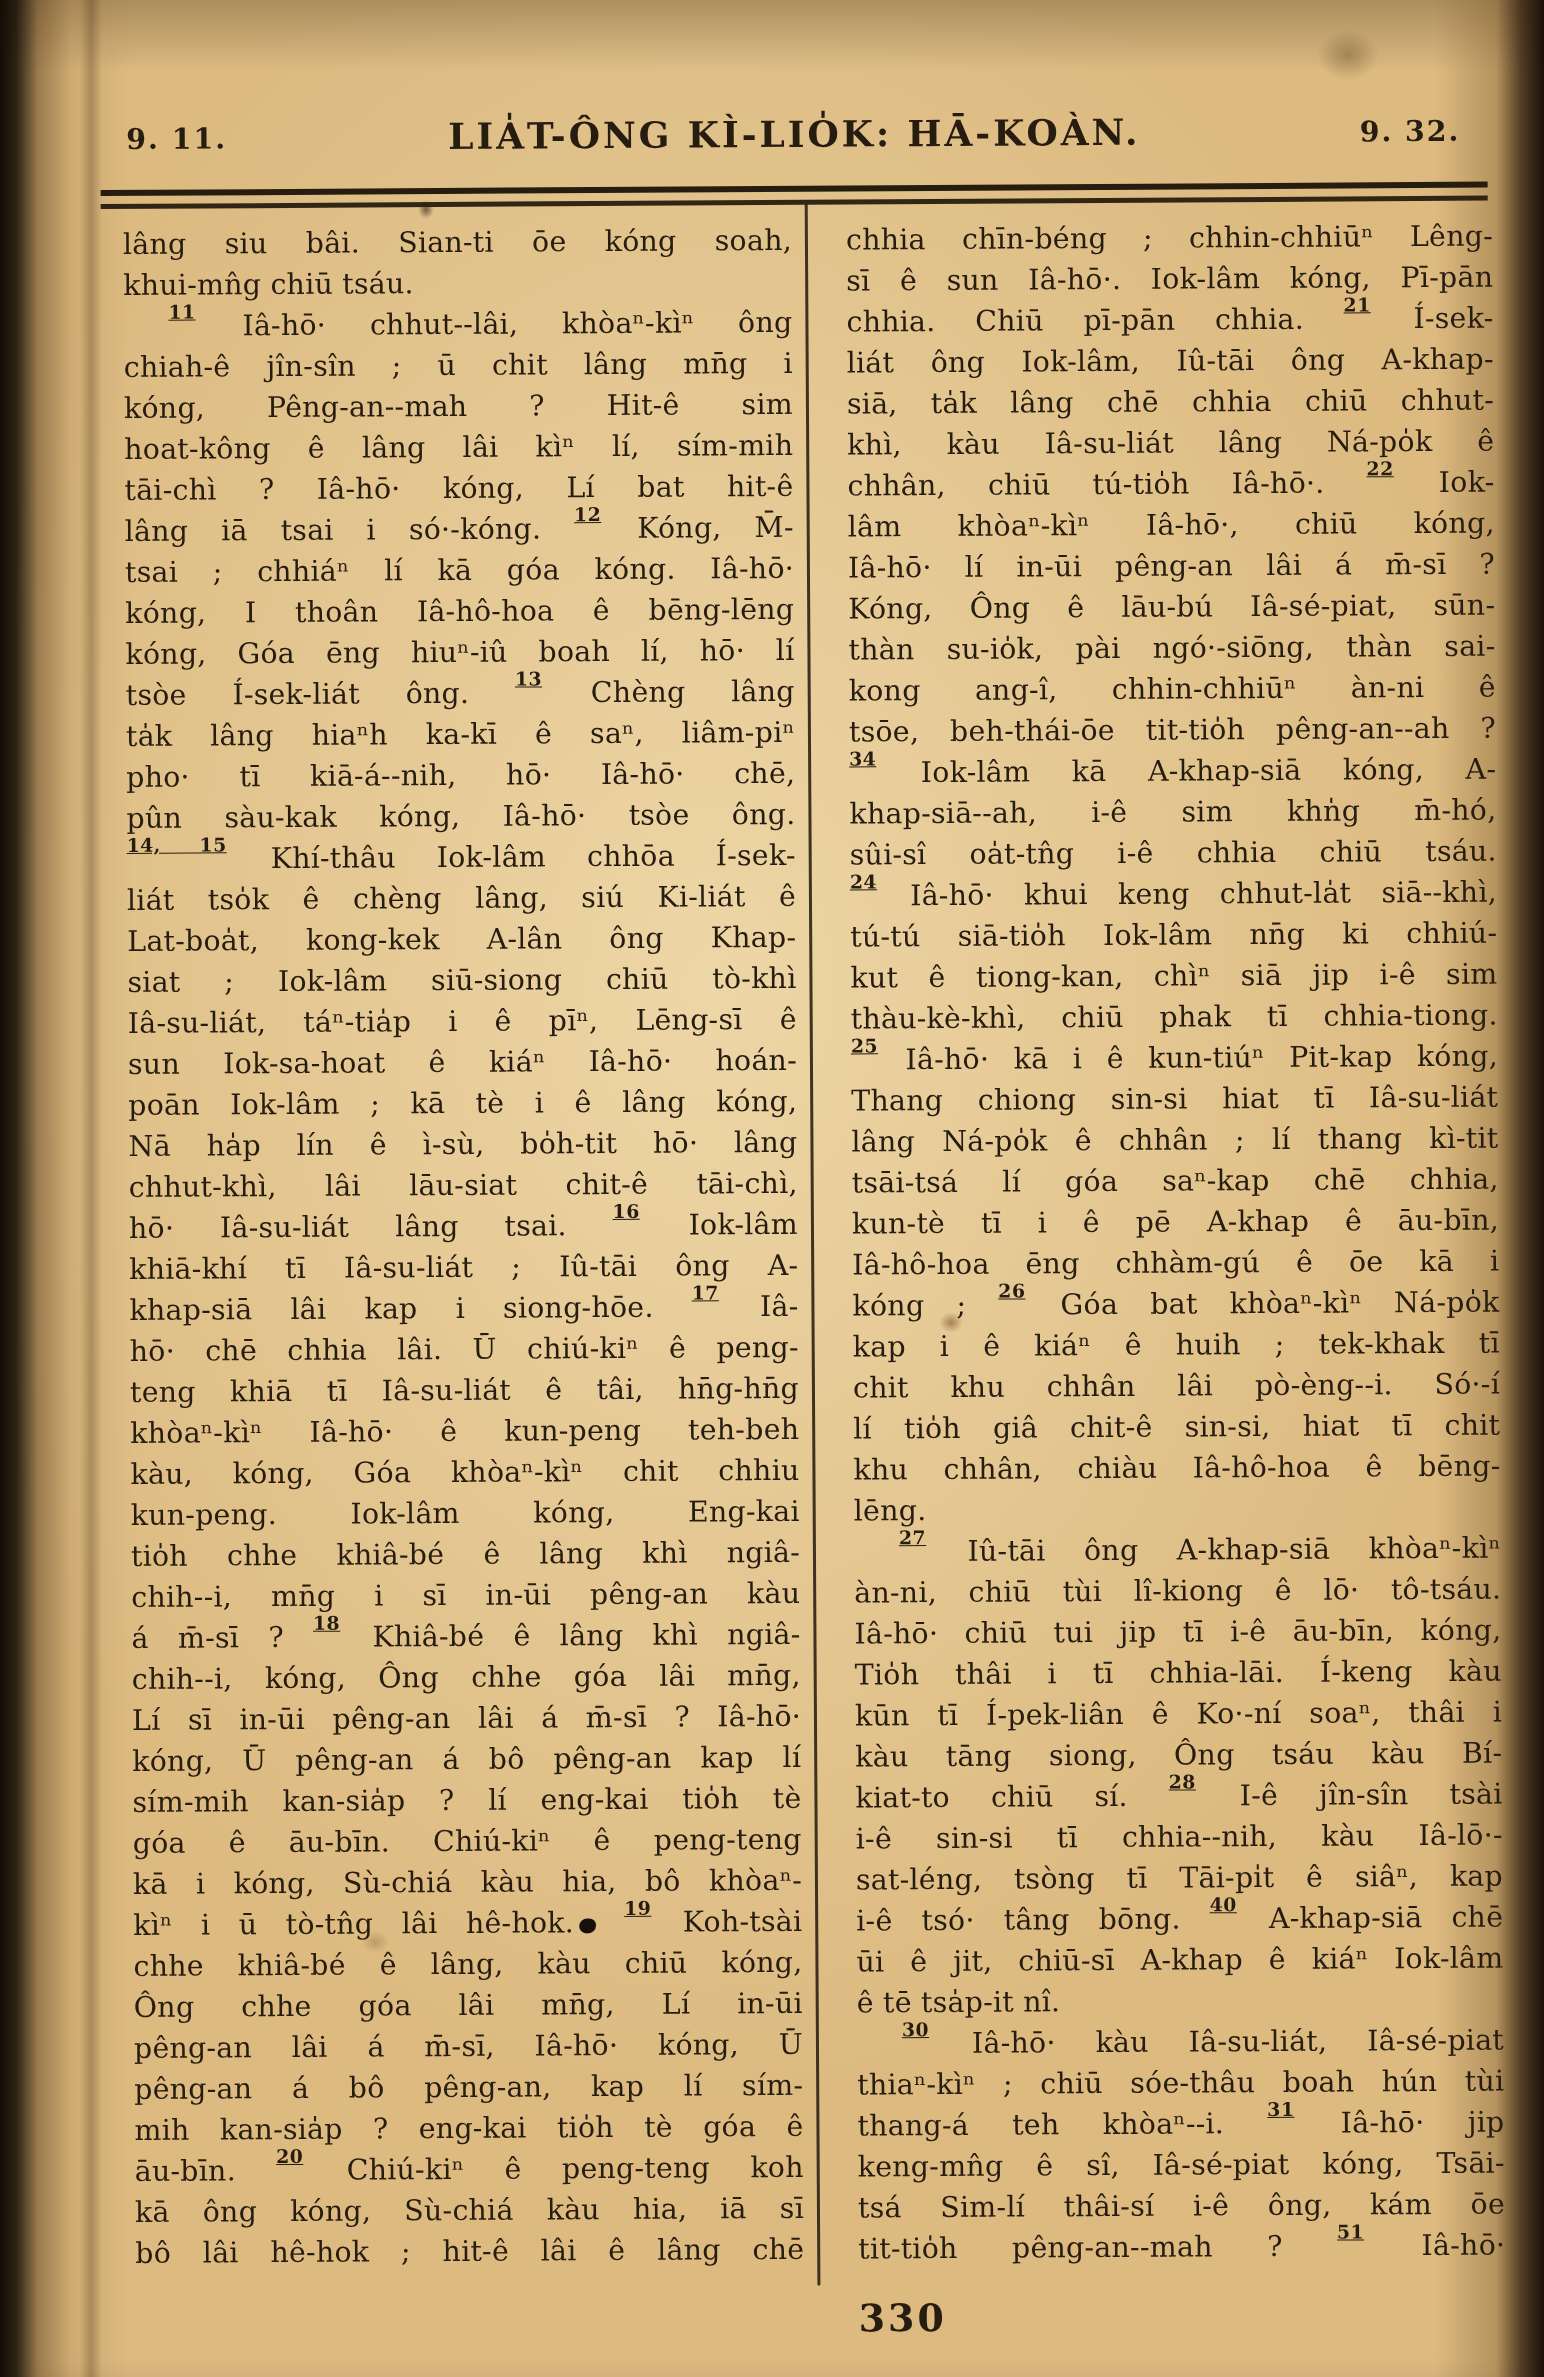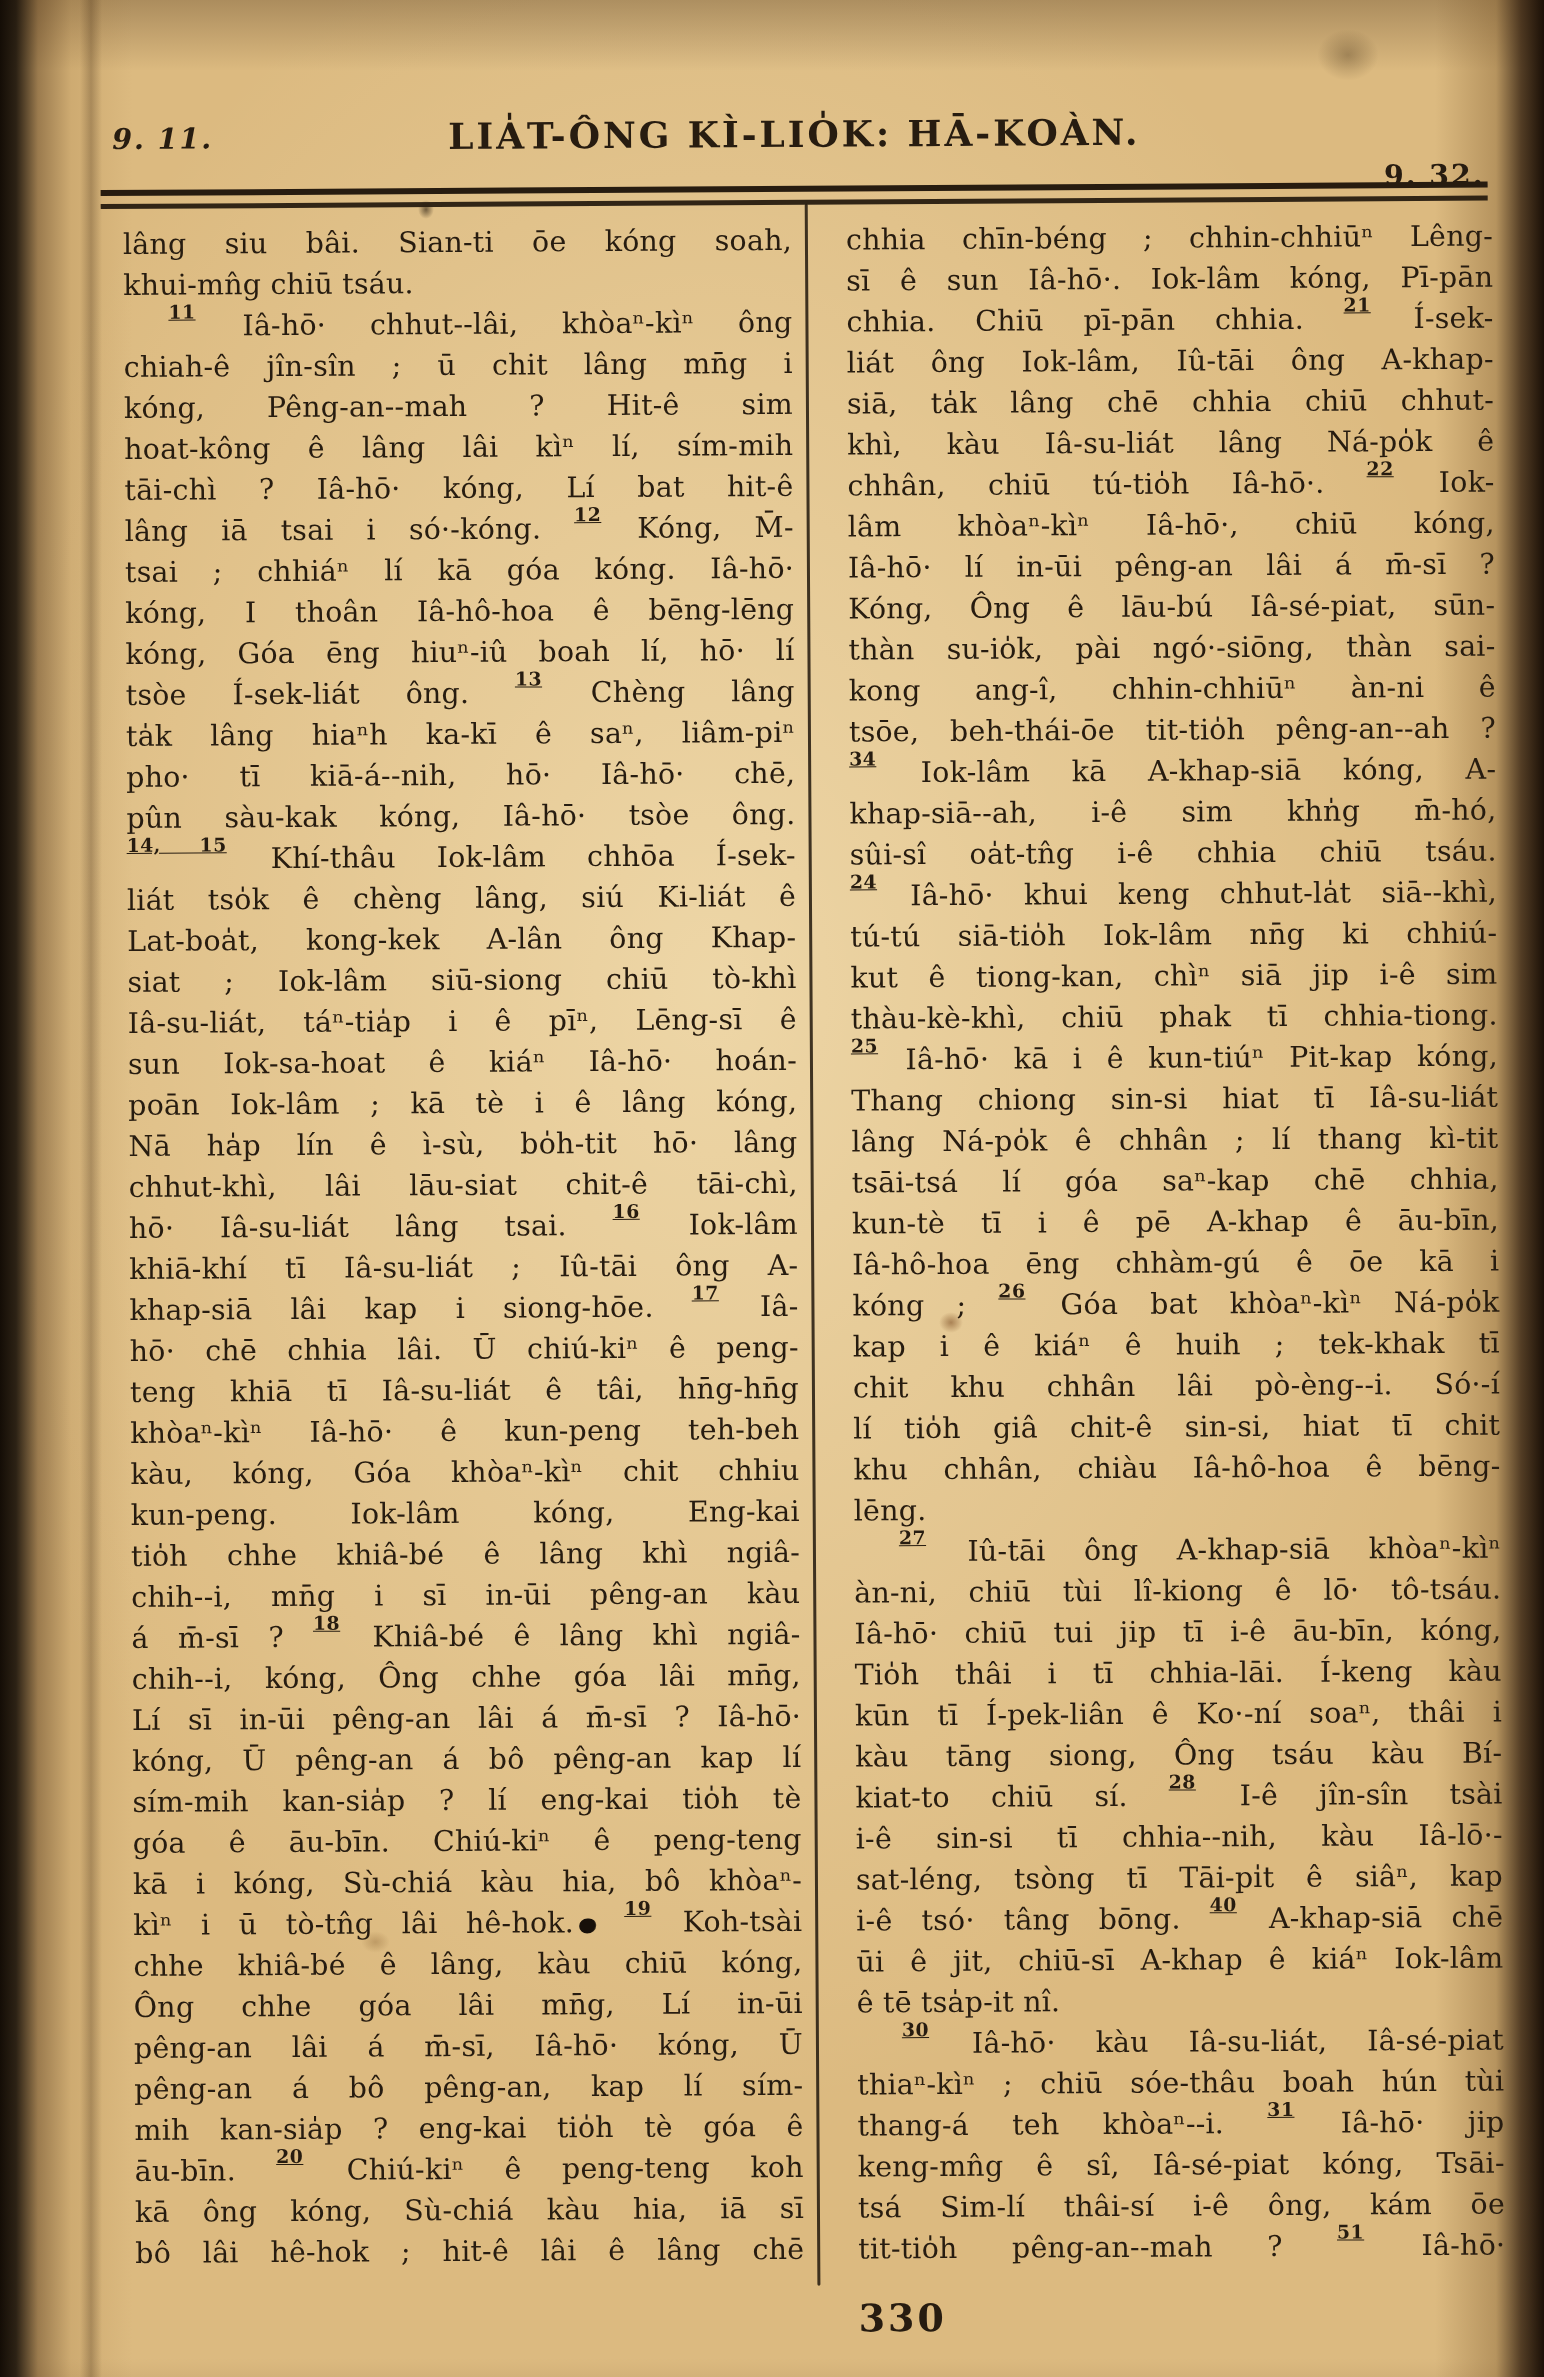--- a/index.html
+++ b/index.html
@@ -17,22 +17,22 @@
       linear-gradient(90deg,#140d06 0px,rgba(20,13,6,.88) 16px,rgba(90,60,28,.5) 38px,rgba(150,110,55,.2) 71px,rgba(0,0,0,0) 133px),
       linear-gradient(270deg,#1b1007 0px,rgba(49,30,14,.8) 23px,rgba(120,85,40,.38) 48px,rgba(0,0,0,0) 109px),
       linear-gradient(180deg,rgba(70,45,20,.32) 0,rgba(0,0,0,0) 71px),
       linear-gradient(0deg,rgba(90,60,25,.38) 0,rgba(0,0,0,0) 109px),
       radial-gradient(ellipse 1094px 1569px at 46% 40%,rgba(255,242,205,.5),rgba(0,0,0,0) 72%),
       var(--paper);
   }
   .content{position:absolute;inset:0;transform:rotate(-0.35deg);transform-origin:50% 50%;color:var(--ink);}
   .header{position:absolute;left:107px;top:113px;width:1388px;height:52px;}
   .ref{position:absolute;top:4.8px;font-size:28.5px;font-weight:700;letter-spacing:1.9px;}
-  .ref.left{left:12px;font-style:italic;}
-  .ref.right{right:4px;margin-top:44px;}
+  .ref.left{left:26px;}
+  .ref.right{right:28px;}
   .title{
     position:absolute;left:0;right:0;top:0;text-align:center;
     font-size:36px;font-weight:700;letter-spacing:2.9px;white-space:nowrap;
   }
   .double-rule{position:absolute;left:107px;top:186px;width:1387px;border-top:6.2px solid var(--ink);}
   .double-rule .inner{margin-top:8px;border-top:5.2px solid var(--ink);opacity:.95;}
   .col{position:absolute;top:220px;font-size:28.5px;line-height:41px;letter-spacing:0.2px;}
   .col-left{left:129px;width:669px;}
   .col-right{left:852px;width:647px;}
   .divider{position:absolute;left:811px;top:204px;width:3.3px;height:2082px;background:var(--ink);opacity:.88;border-radius:1.9px;}

